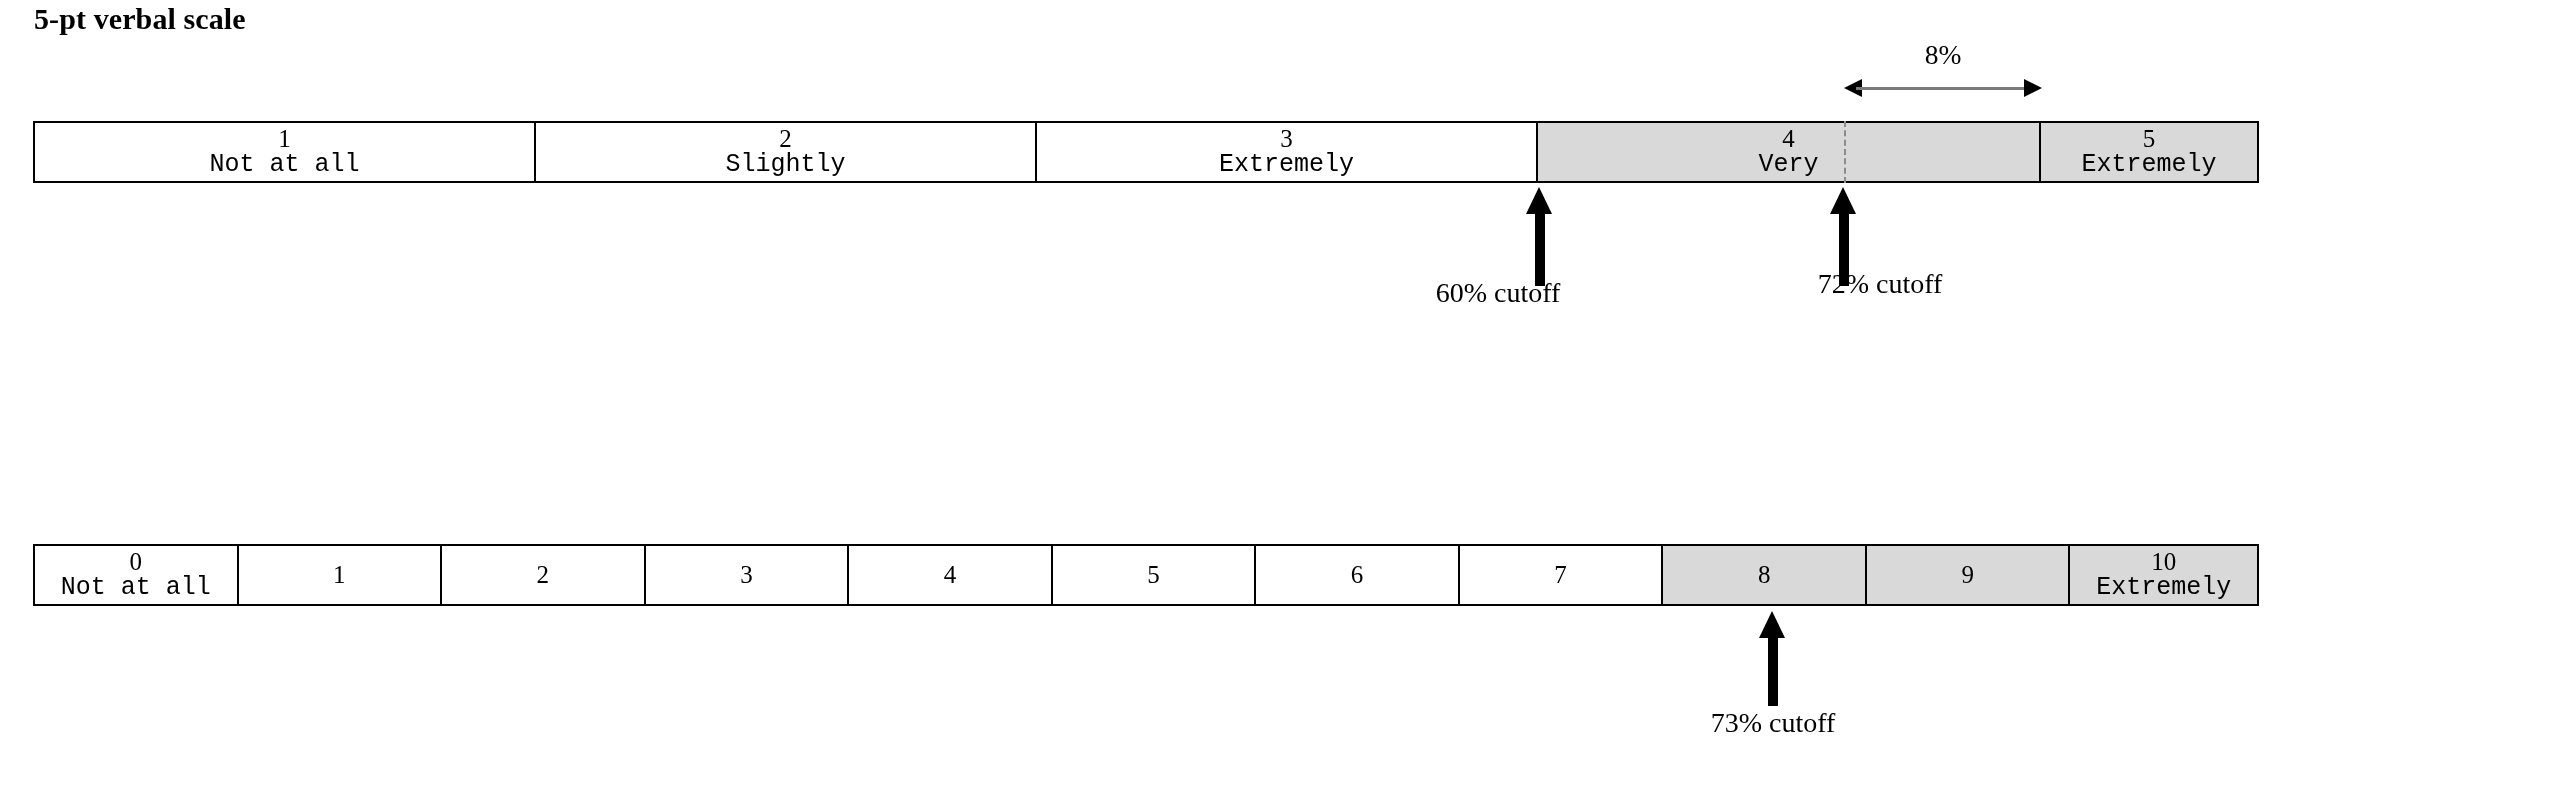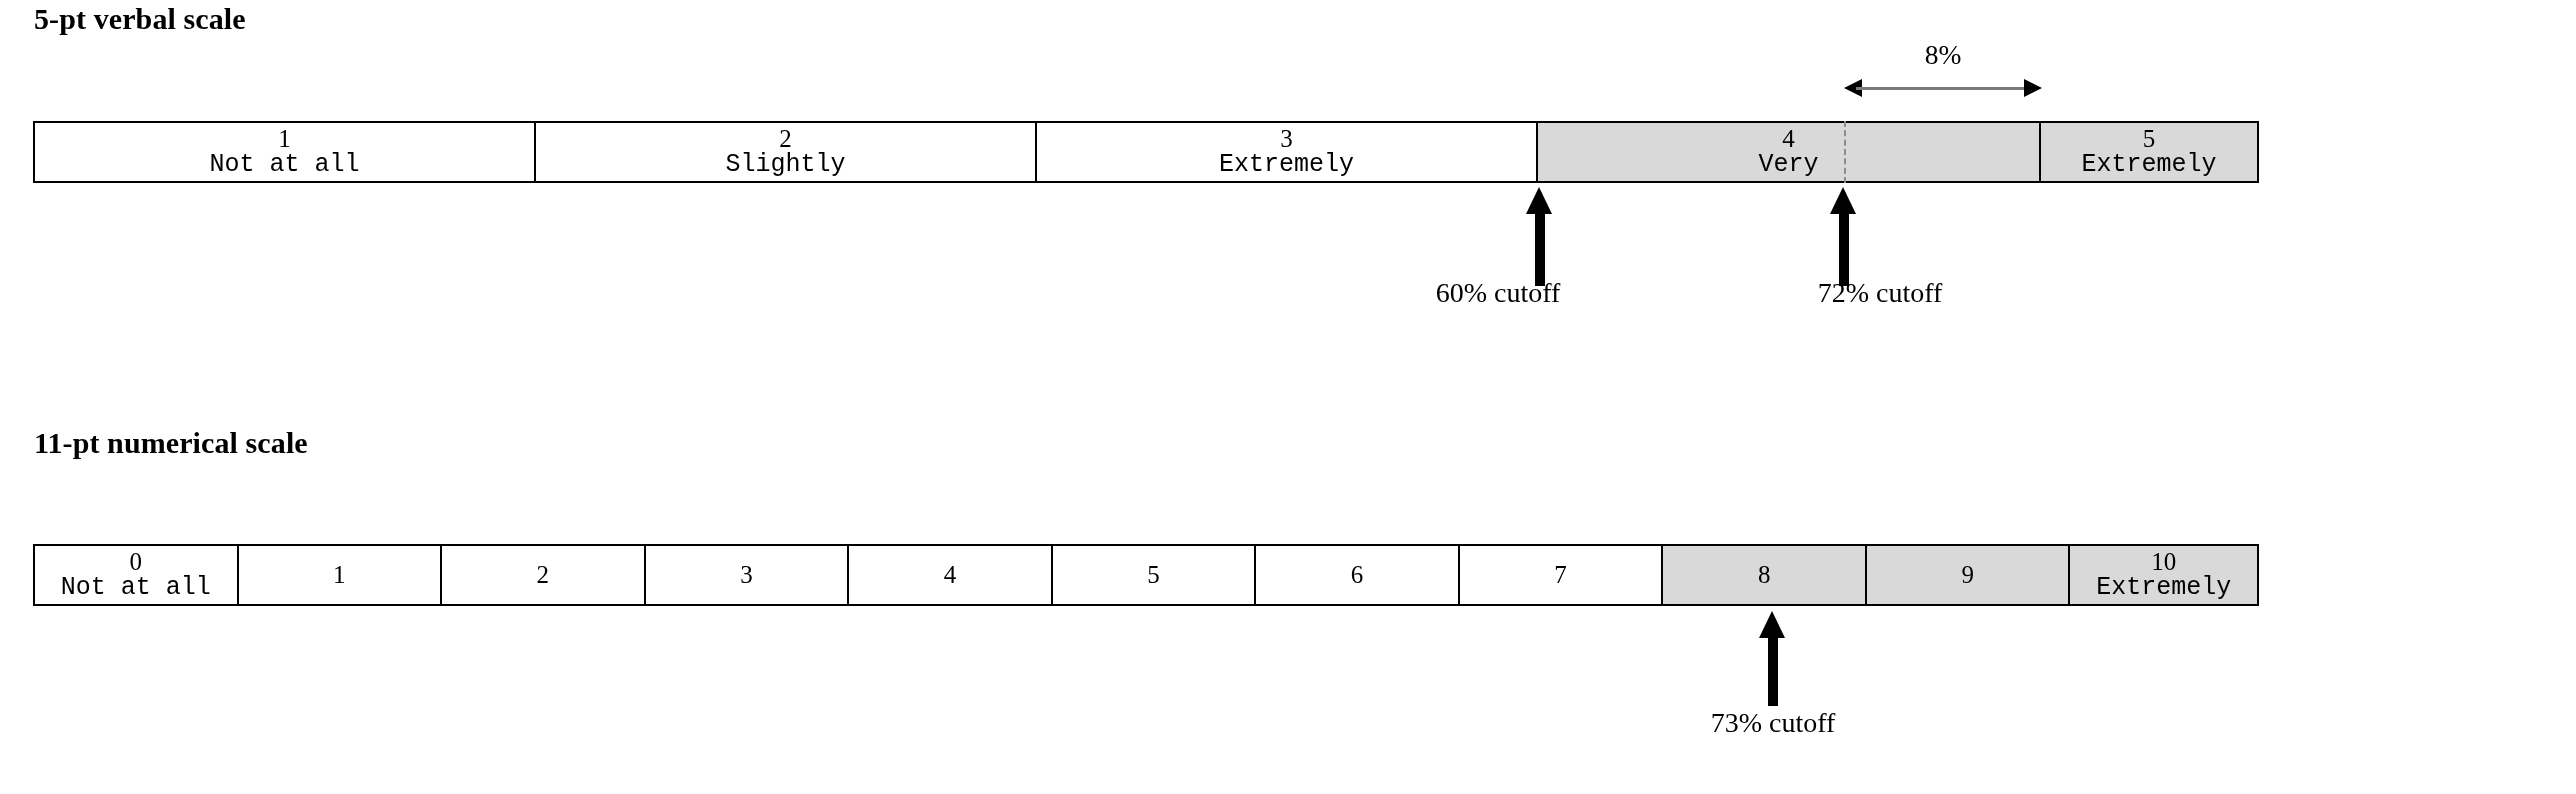--- a/index.html
+++ b/index.html
@@ -181,23 +181,22 @@
   <div class="up-arrow" style="left:1540px;top:187px;">
     <div class="head"></div>
     <div class="stem" style="height:76px;"></div>
   </div>
   <div class="cutoff-label" style="left:1498px;top:279px;">60% cutoff</div>
 
   <div class="up-arrow" style="left:1844px;top:187px;">
     <div class="head"></div>
     <div class="stem" style="height:76px;"></div>
   </div>
-  <div class="cutoff-label" style="left:1880px;top:279px;">72% cutoff</div>
-
-  <div class="section-title" id="title-11pt">11-pt numerical scale</div>
+  <div class="cutoff-label" style="left:1880px;top:270px;">72% cutoff</div>
+
 
   <div class="scale-bar" id="bar-11pt">
     <div class="cell" style="width:204px">
       <span class="num">0</span>
       <span class="lab">Not at all</span>
     </div>
     <div class="cell" style="width:204px">
       <span class="num">1</span>
     </div>
     <div class="cell" style="width:204px">

